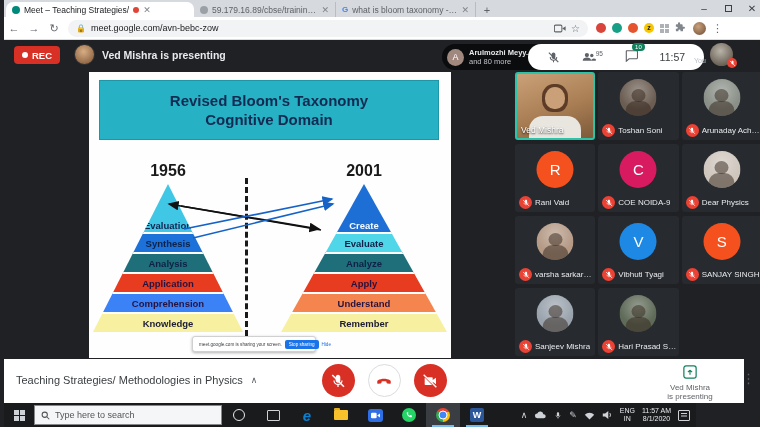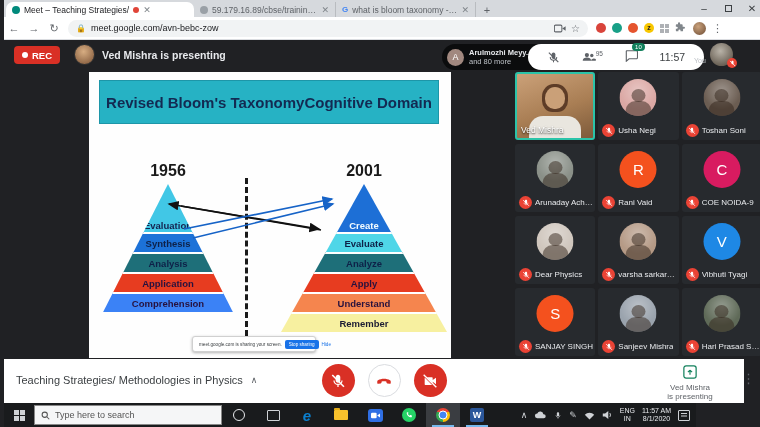--- a/index.html
+++ b/index.html
@@ -43,21 +43,21 @@
   #toppill .cnt{font-size:6.5px;color:#5f6368;vertical-align:super;}
   #topclock{font-size:10.5px;color:#3c4043;}
   .chatwrap{position:relative;}
   .chatbadge{position:absolute;top:-5px;right:-7px;background:#12805c;color:#fff;font-size:6px;border-radius:6px;padding:1px 3px;}
   #youav{position:absolute;left:706px;top:43px;width:23px;height:23px;border-radius:50%;background:radial-gradient(circle at 45% 35%,#b9b3a8,#4d4337);}
   #youlbl{position:absolute;left:690px;top:57px;color:#bdc1c6;font-size:7px;}
   #youbadge{position:absolute;left:723px;top:58px;width:10px;height:10px;border-radius:50%;background:#ea4335;display:flex;align-items:center;justify-content:center;}
 
   
   #slide{position:absolute;left:85px;top:72px;width:362px;height:286px;background:#fefefe;}
-  #banner{position:absolute;left:10px;top:8px;right:12px;height:44px;display:flex;flex-direction:row;align-items:center;justify-content:center;border:1px solid #1d96a8;}
+  #banner{position:absolute;left:10px;top:8px;right:12px;height:60px;display:flex;flex-direction:column;align-items:center;justify-content:center;border:1px solid #1d96a8;}
   #banner div{font-size:15px;font-weight:bold;color:#132a52;line-height:19px;}
   .year{position:absolute;top:90px;font-size:16px;font-weight:bold;color:#1a1a1a;text-align:center;}
   #yearL{left:4px;width:150px;}
   #yearR{left:192px;width:166px;}
   .pyramid{position:absolute;top:112px;height:148px;clip-path:polygon(50% 0,100% 100%,0 100%);display:flex;flex-direction:column;}
   #pyr-left{left:4px;width:150px;}
   #pyr-right{left:192px;width:166px;}
   .pyr-sec{width:100%;display:flex;align-items:center;justify-content:center;font-weight:bold;font-size:9.5px;}
   .pyr-sec.apex{height:48px;align-items:flex-end;padding-bottom:1px;}
   .pyr-sec.band{height:20px;border-top:2px solid #fff;}
@@ -240,20 +240,21 @@
       <div>Cognitive Domain</div>
     </div>
     <div class="year" id="yearL">1956</div>
     <div class="year" id="yearR">2001</div>
     <div class="pyramid" id="pyr-left">
         <div class="pyr-sec apex" style="background: rgb(65, 199, 230); color: rgb(20, 34, 78);">Evaluation</div>
         <div class="pyr-sec band" style="background: rgb(28, 114, 216); color: rgb(14, 33, 72);">Synthesis</div>
         <div class="pyr-sec band" style="background: rgb(30, 111, 121); color: rgb(14, 33, 72);">Analysis</div>
         <div class="pyr-sec band" style="background: rgb(231, 60, 32); color: rgb(39, 18, 62);">Application</div>
         <div class="pyr-sec band" style="background: #3b82f6; color: rgb(39, 18, 62);">Comprehension</div>
+        <div class="pyr-sec band" style="background: rgb(247, 240, 160); color: rgb(28, 28, 52);">Knowledge</div>
       </div>
     <div class="pyramid" id="pyr-right">
         <div class="pyr-sec apex" style="background: rgb(29, 111, 214); color: rgb(242, 251, 255);">Create</div>
         <div class="pyr-sec band" style="background: rgb(79, 214, 232); color: rgb(14, 33, 72);">Evaluate</div>
         <div class="pyr-sec band" style="background: rgb(30, 111, 121); color: rgb(14, 33, 72);">Analyze</div>
         <div class="pyr-sec band" style="background: rgb(231, 60, 32); color: rgb(39, 18, 62);">Apply</div>
         <div class="pyr-sec band" style="background: rgb(245, 133, 78); color: rgb(39, 18, 62);">Understand</div>
         <div class="pyr-sec band" style="background: rgb(247, 240, 160); color: rgb(28, 28, 52); text-align: center;">Remember</div>
       </div>
     <div id="divider"></div>
@@ -283,35 +284,20 @@
   </div>
 
   <div id="participants">
       <div class="tile video" style="border-color: rgb(43, 196, 169);">
         <div class="vhead"></div>
         <div class="vface"></div>
         <div class="vtorso"></div>
         <span class="vname">Ved Mishra</span>
       </div>
       <div class="tile">
-        <div class="avwrap" style="background: radial-gradient(circle at 50% 32%, rgba(255, 255, 255, 0.333), transparent 60%), rgb(219, 168, 164);">
-          <span class="sil"></span>
-        </div>
-        <div class="nrow">
-          <span class="mbadge">
-            <svg width="8" height="8" viewBox="0 0 14 14">
-              <path d="M7 1.5c-1.1 0-2 .9-2 2v3c0 1.1.9 2 2 2s2-.9 2-2v-3c0-1.1-.9-2-2-2z" fill="#fff"></path>
-              <path d="M3.5 6.5c0 1.9 1.6 3.5 3.5 3.5s3.5-1.6 3.5-3.5" stroke="#fff" fill="none" stroke-width="1.1"></path>
-              <line x1="2" y1="1.8" x2="12.2" y2="12" stroke="#fff" stroke-width="1.4"></line>
-            </svg>
-          </span>
-          <span class="pname">Usha Negi</span>
-        </div>
-      </div>
-      <div class="tile">
         <div class="avwrap" style="background: radial-gradient(circle at 50% 32%, rgba(255, 255, 255, 0.333), transparent 60%), rgb(107, 93, 82);">
           <span class="sil"></span>
         </div>
         <div class="nrow">
           <span class="mbadge">
             <svg width="8" height="8" viewBox="0 0 14 14">
               <path d="M7 1.5c-1.1 0-2 .9-2 2v3c0 1.1.9 2 2 2s2-.9 2-2v-3c0-1.1-.9-2-2-2z" fill="#fff"></path>
               <path d="M3.5 6.5c0 1.9 1.6 3.5 3.5 3.5s3.5-1.6 3.5-3.5" stroke="#fff" fill="none" stroke-width="1.1"></path>
               <line x1="2" y1="1.8" x2="12.2" y2="12" stroke="#fff" stroke-width="1.4"></line>
             </svg>

